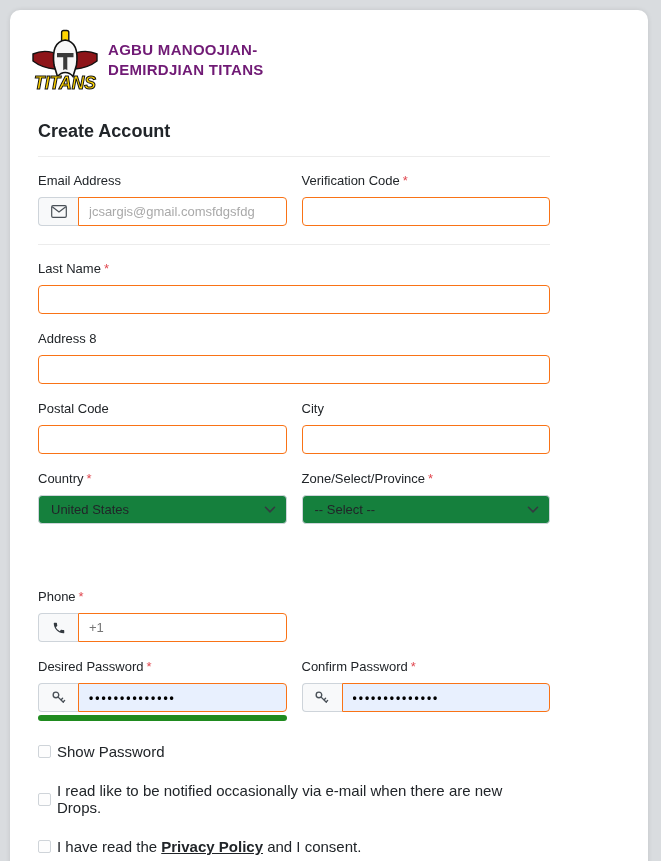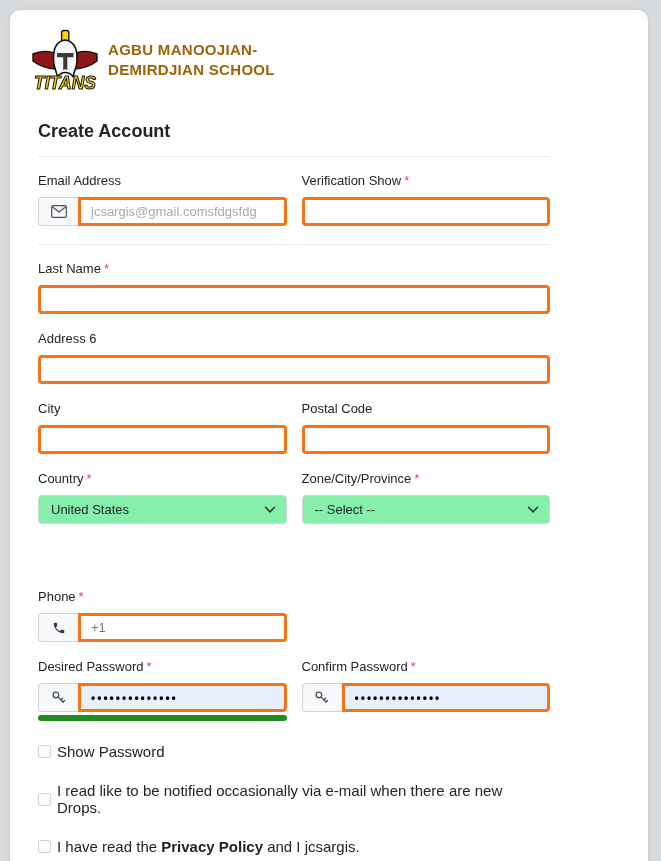--- a/index.html
+++ b/index.html
@@ -14,34 +14,34 @@
   .card {
     width: 638px;
     margin: 10px auto 11px 10px;
     background: #ffffff;
     border-radius: 10px;
     box-shadow: 0 0 5px rgba(0,0,0,0.10);
     padding: 17px 18px 14px 18px;
   }
   
   .brand { display: flex; align-items: center; gap: 8px; margin: 2px 0 30px 2px; }
-  .brand-text { font-size: 15px; font-weight: bold; color: #a16207; line-height: 20px; letter-spacing: .3px; }
+  .brand-text { font-size: 15px; font-weight: bold; color: #701a75; line-height: 20px; letter-spacing: .3px; }
   
   h1.title { font-size: 18px; font-weight: bold; margin: 0 0 0 0; padding-left: 10px; }
   hr.divider { border: 0; border-top: 1px solid #ececec; margin: 14px 0 16px 10px; width: 512px; }
   
   .form { width: 522px; padding-left: 10px; }
   .row { display: flex; gap: 15px; margin-bottom: 17px; }
   .fg { flex: 1; min-width: 0; }
   .fg.half { flex: none; width: 248.5px; margin-top: 48px; }
   label.lbl { display: block; font-size: 13px; color: #212529; margin-bottom: 9px; }
   .req { color: #e04850; margin-left: 3px; }
   .ctl {
     display: block; width: 100%; height: 29px;
-    border: 3px solid #f97316; border-radius: 4px;
+    border: 1px solid #f97316; border-radius: 4px;
     padding: 0 10px; font-size: 13px; color: #212529;
     background: #fff; font-family: "Liberation Sans", sans-serif;
     outline: none;
   }
   .ctl.muted-value { color: #a9a9a9; }
   
   .igroup { display: flex; width: 100%; }
   .igroup .addon {
     width: 40px; flex: none;
     border: 1px solid #ced4da; border-right: 0;
@@ -49,39 +49,39 @@
     background: #f8f9fa;
     display: flex; align-items: center; justify-content: center;
   }
   .igroup .ctl { border-radius: 0 4px 4px 0; flex: 1; min-width: 0; }
   
   .selwrap { position: relative; }
   .selwrap select {
     appearance: none; -webkit-appearance: none;
     width: 100%; height: 29px;
     border: 1px solid #ced4da; border-radius: 4px;
-    background: #86efac; color: #212529; font-size: 13px;
+    background: #15803d; color: #212529; font-size: 13px;
     padding: 0 28px 0 12px; font-family: "Liberation Sans", sans-serif;
     outline: none;
   }
   .selwrap .chev { position: absolute; right: 11px; top: 11px; pointer-events: none; line-height: 0; }
   
   .pw .ctl {
     background: #e8f0fe;
     font-weight: bold; letter-spacing: 2px; font-size: 12px; color: #000;
   }
   .strength-bar { height: 6px; border-radius: 3px; margin-top: 3px; width: 248.5px; }
   
   .check-row { display: flex; align-items: center; margin-top: 22px; font-size: 15px; }
   .checkbox {
     width: 13px; height: 13px; flex: none;
     border: 1px solid #cfd4d9; border-radius: 2px;
     background: #fdfdfd; margin-right: 6px;
   }
-  .privacy-link { font-weight: bold; cursor: pointer; }
+  .privacy-link { font-weight: bold; cursor: pointer; text-decoration: underline; }
   
   .btn {
     display: inline-block; margin-top: 16px;
     background: #f8f9fa; border: 1px solid #e0e4e8;
     border-radius: 4px; padding: 7px 13px;
     font-size: 13px; color: #212529;
     font-family: "Liberation Sans", sans-serif;
     box-shadow: 0 1px 1px rgba(0,0,0,0.04);
     cursor: pointer;
   }
@@ -95,21 +95,21 @@
     <svg width="70" height="62" viewBox="0 0 70 62">
       <rect x="31.6" y="1.5" width="7.2" height="12" rx="2" fill="#ffd400" stroke="#111" stroke-width="1.4"></rect>
       <path d="M3 25 Q16 19 30 26.5 L25 40 Q12 39 3 32 Z" fill="#8e1519" stroke="#111" stroke-width="1.4"></path>
       <path d="M67 25 Q54 19 40 26.5 L45 40 Q58 39 67 32 Z" fill="#8e1519" stroke="#111" stroke-width="1.4"></path>
       <path d="M24 36 Q21 13 35.2 11 Q49.5 13 46.5 36 L43 47.5 Q39.8 43.5 35.2 43.5 Q30.8 43.5 27.5 47.5 Z" fill="#f7f7f7" stroke="#111" stroke-width="1.6"></path>
       <path d="M27 24 h16.5 v4.2 h-6.2 v13 q-2.1 -1.8 -4.1 0 v-13 h-6.2 Z" fill="#3a3a3a"></path>
       <text x="35" y="59.5" text-anchor="middle" font-size="17.5" font-weight="bold" font-style="italic" fill="#ffd400" stroke="#111" stroke-width="1">TITANS</text>
     </svg>
     <div class="brand-text">
       <div>AGBU MANOOJIAN-</div>
-      <div>DEMIRDJIAN SCHOOL</div>
+      <div>DEMIRDJIAN TITANS</div>
     </div>
   </div>
 
   <h1 class="title">Create Account</h1>
   <hr class="divider">
 
   <div class="form">
 
     
     <div class="row">
@@ -119,72 +119,72 @@
           <span class="addon">
             <svg width="16" height="13" viewBox="0 0 16 13">
                 <rect x="0.7" y="0.7" width="14.6" height="11.6" rx="1.3" fill="none" stroke="#495057" stroke-width="1.2"></rect>
                 <path d="M1.2 1.8 L8 7 L14.8 1.8" fill="none" stroke="#495057" stroke-width="1.2"></path>
               </svg>
           </span>
           <input class="ctl muted-value" type="text" value="jcsargis@gmail.comsfdgsfdg" style="">
         </div>
       </div>
       <div class="fg">
-        <label class="lbl"><span>Verification Show</span><span class="req">*</span></label>
+        <label class="lbl"><span>Verification Code</span><span class="req">*</span></label>
         <input class="ctl" type="text" value="" style="">
       </div>
     </div>
 
     <hr class="divider" style="margin:18px 0 16px 0; width:100%;">
 
     
     <div class="row">
       <div class="fg">
         <label class="lbl"><span>Last Name</span><span class="req">*</span></label>
         <input class="ctl" type="text" value="" style="">
       </div>
     </div>
 
     
     <div class="row">
       <div class="fg">
-        <label class="lbl"><span>Address 6</span></label>
-        <input class="ctl" type="text" value="" style="">
-      </div>
-    </div>
-
-    
-    <div class="row">
+        <label class="lbl"><span>Address 8</span></label>
+        <input class="ctl" type="text" value="" style="">
+      </div>
+    </div>
+
+    
+    <div class="row">
+      <div class="fg">
+        <label class="lbl"><span>Postal Code</span></label>
+        <input class="ctl" type="text" value="" style="">
+      </div>
       <div class="fg">
         <label class="lbl"><span>City</span></label>
-        <input class="ctl" type="text" value="" style="">
-      </div>
-      <div class="fg">
-        <label class="lbl"><span>Postal Code</span></label>
         <input class="ctl" type="text" value="" style="">
       </div>
     </div>
 
     
     <div class="row">
       <div class="fg">
         <label class="lbl"><span>Country</span><span class="req">*</span></label>
         <div class="selwrap">
           <select>
             <option>United States</option>
           </select>
           <span class="chev">
             <svg width="12" height="8" viewBox="0 0 12 8">
                 <path d="M1.5 1.3 L6 5.8 L10.5 1.3" fill="none" stroke="#343a40" stroke-width="1.6" stroke-linecap="round"></path>
               </svg>
           </span>
         </div>
       </div>
       <div class="fg">
-        <label class="lbl"><span>Zone/City/Province</span><span class="req">*</span></label>
+        <label class="lbl"><span>Zone/Select/Province</span><span class="req">*</span></label>
         <div class="selwrap">
           <select>
             <option>-- Select --</option>
           </select>
           <span class="chev">
             <svg width="12" height="8" viewBox="0 0 12 8">
                 <path d="M1.5 1.3 L6 5.8 L10.5 1.3" fill="none" stroke="#343a40" stroke-width="1.6" stroke-linecap="round"></path>
               </svg>
           </span>
         </div>
@@ -241,20 +241,20 @@
       <span>Show Password</span>
     </div>
 
     <div class="check-row">
       <span class="checkbox"></span>
       <span>I read like to be notified occasionally via e-mail when there are new Drops.</span>
     </div>
 
     <div class="check-row">
       <span class="checkbox"></span>
-      <span><span>I have read the </span><span class="privacy-link">Privacy Policy</span><span> and I jcsargis.</span></span>
+      <span><span>I have read the </span><span class="privacy-link">Privacy Policy</span><span> and I consent.</span></span>
     </div>
 
     
     <button class="btn">Create Account</button>
 
   </div>
 </div>
 
 </body></html>

